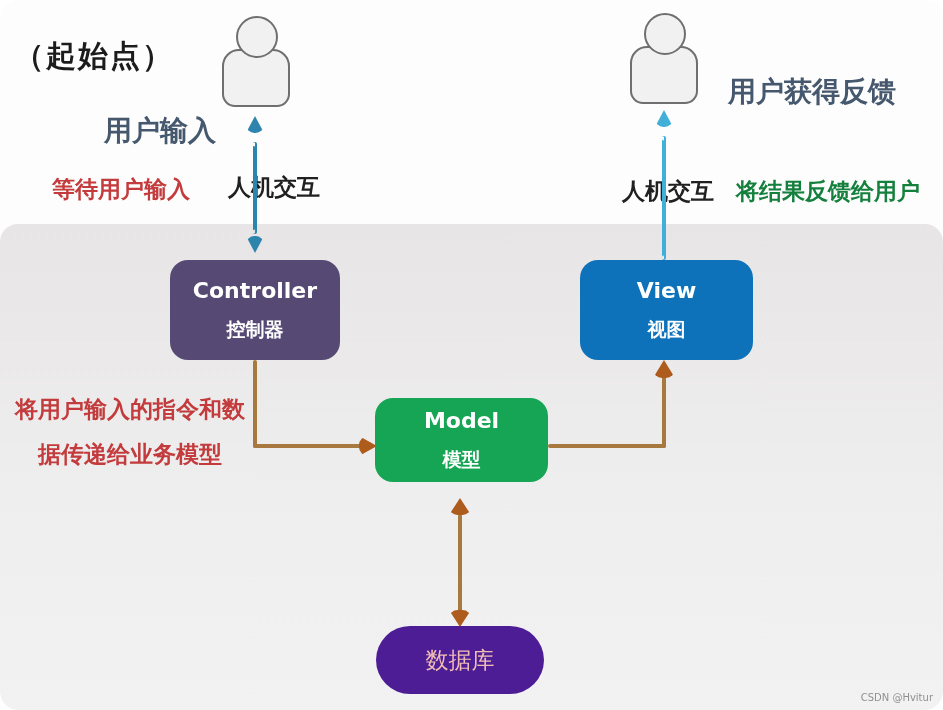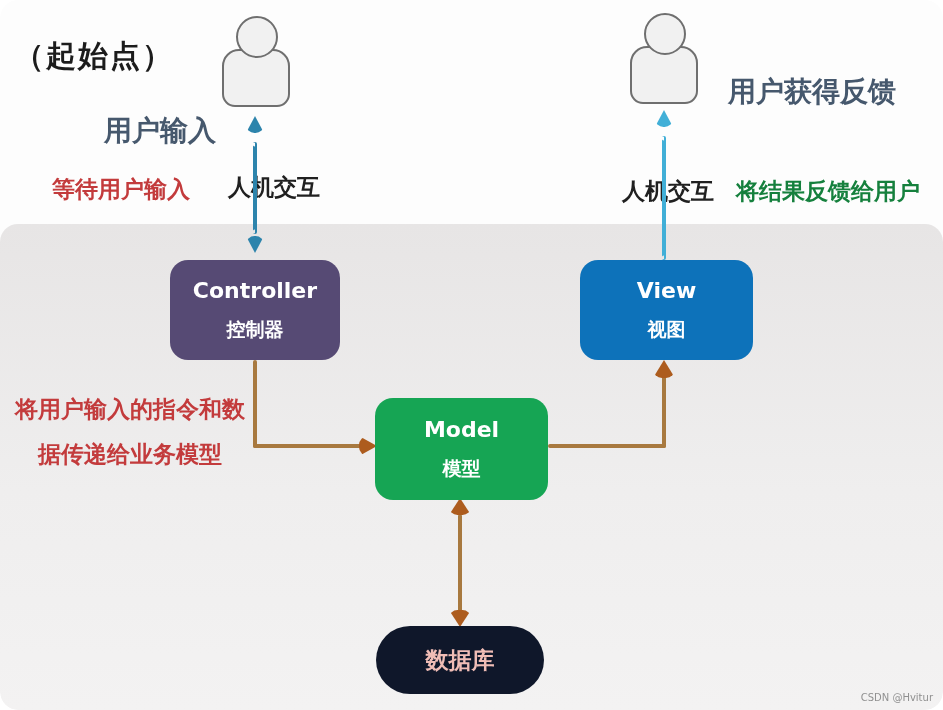--- a/index.html
+++ b/index.html
@@ -67,26 +67,26 @@
   
   .node {
     position:absolute; display:flex; flex-direction:column;
     align-items:center; justify-content:center; gap:14px;
     color:#fff; text-align:center;
   }
   .node .title { font-weight:bold; font-size:22px; }
   .node .subtitle { font-size:19px; font-weight:bold; }
   .node-controller { left:170px; top:260px; width:170px; height:100px; background:#564a74; }
   .node-view       { left:580px; top:260px; width:173px; height:100px; background:#0d72ba; }
-  .node-model      { left:375px; top:398px; width:173px; height:102px; background:#16a554; }
+  .node-model      { left:375px; top:398px; width:173px; height:84px; background:#16a554; }
   .node-database {
     position:absolute; left:376px; top:626px; width:168px; height:68px;
-    background:#0f172a; border-radius:34px;
+    background:#4c1d95; border-radius:34px;
     display:flex; align-items:center; justify-content:center;
-    color:#f0bdb6; font-size:23px; font-weight:bold;text-align:right;
+    color:#f0bdb6; font-size:23px; font-weight:normal;text-align:right;
   }
 
   .watermark {
     position:absolute; right:10px; bottom:7px;
     font-size:10px; color:#909090; font-weight:normal;
   }
 </style>
 </head>
 <body>
 

